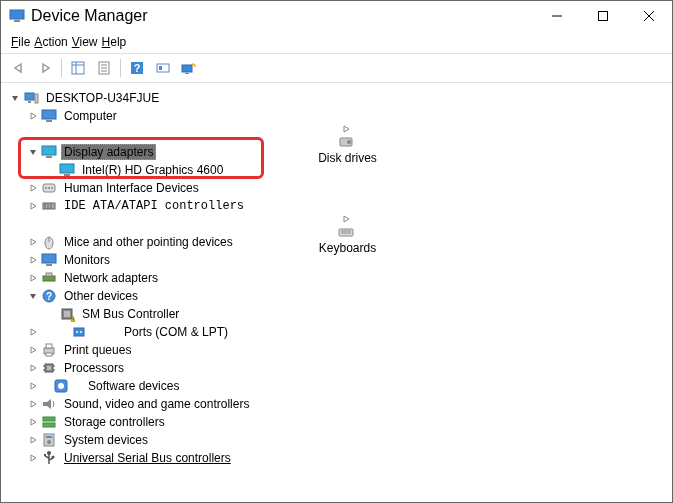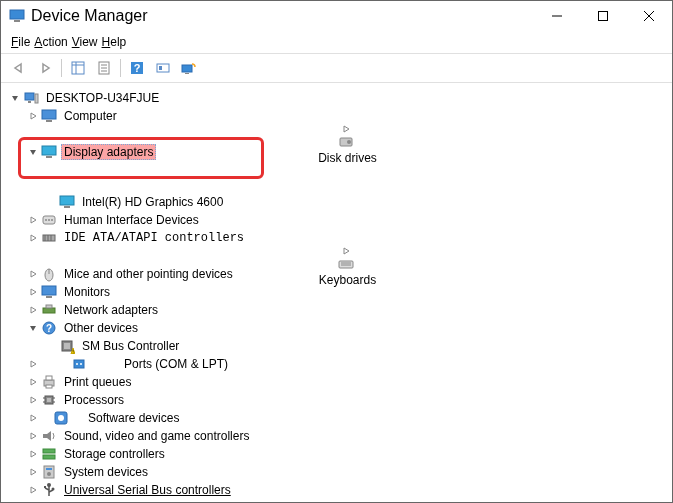--- a/index.html
+++ b/index.html
@@ -14,21 +14,21 @@
 .menubar .ul { text-decoration: underline; }
 .toolbar { display: flex; align-items: center; padding: 3px 6px; border-top: 1px solid #e0e0e0; border-bottom: 1px solid #e0e0e0; gap: 2px; }
 .tbtn { width: 24px; height: 22px; display: flex; align-items: center; justify-content: center; border: 1px solid transparent; }
 .sep { width: 1px; height: 18px; background: #ccc; margin: 0 2px; }
 .tree { padding: 6px 4px 4px 4px; overflow: auto; height: 430px; }
 .row { display: flex; align-items: center; height: 18px; white-space: nowrap; cursor: default; }
 .exp { width: 12px; height: 12px; display: flex; align-items: center; justify-content: center; margin-right: 2px; color: #666; font-size: 10px; }
 .exp.none { visibility: hidden; }
 .nicon { width: 16px; height: 16px; margin-right: 4px; display: flex; align-items: center; justify-content: center; }
 .label { padding: 1px 3px; }
-.label.sel { background: #fca5a5; border: 1px dotted #7aa7d8; padding: 0 2px; }
+.label.sel { background: #737373; border: 1px dotted #7aa7d8; padding: 0 2px; }
 .highlight-box { position: absolute; border: 3px solid #e63030; border-radius: 6px; pointer-events: none; }
 </style>
 </head>
 <body>
 
 <div class="titlebar">
   <span class="icon">
     <svg width="16" height="16">
         <rect x="1" y="2" width="14" height="9" fill="#3a8ad6" stroke="#2a6ab0"></rect>
         <rect x="5" y="12" width="6" height="2" fill="#888"></rect>
@@ -162,21 +162,21 @@
         </svg>
       </span>
       <span class="nicon">
         <svg width="16" height="16">
           <rect x="1" y="2" width="14" height="9" fill="#38b0de" stroke="#2080a8"></rect>
           <rect x="5" y="12" width="6" height="2" fill="#888"></rect>
         </svg>
       </span>
       <span class="label sel">Display adapters</span>
     </div>
-    <div class="row" style="padding-left: 40px; margin-top: 32px;">
+    <div class="row" style="padding-left: 40px;">
       <span class="exp none"></span>
       <span class="nicon">
         <svg width="16" height="16">
           <rect x="1" y="2" width="14" height="9" fill="#38b0de" stroke="#2080a8"></rect>
           <rect x="5" y="12" width="6" height="2" fill="#888"></rect>
         </svg>
       </span>
       <span class="label">Intel(R) HD Graphics 4600</span>
     </div>
     <div class="row" style="padding-left: 22px;">

